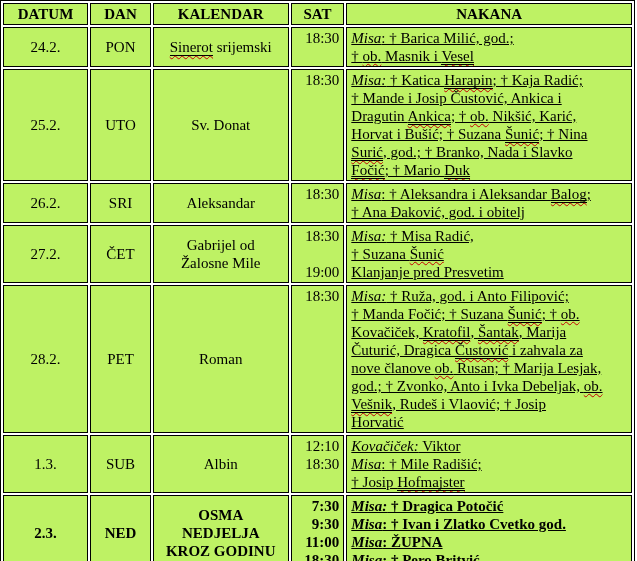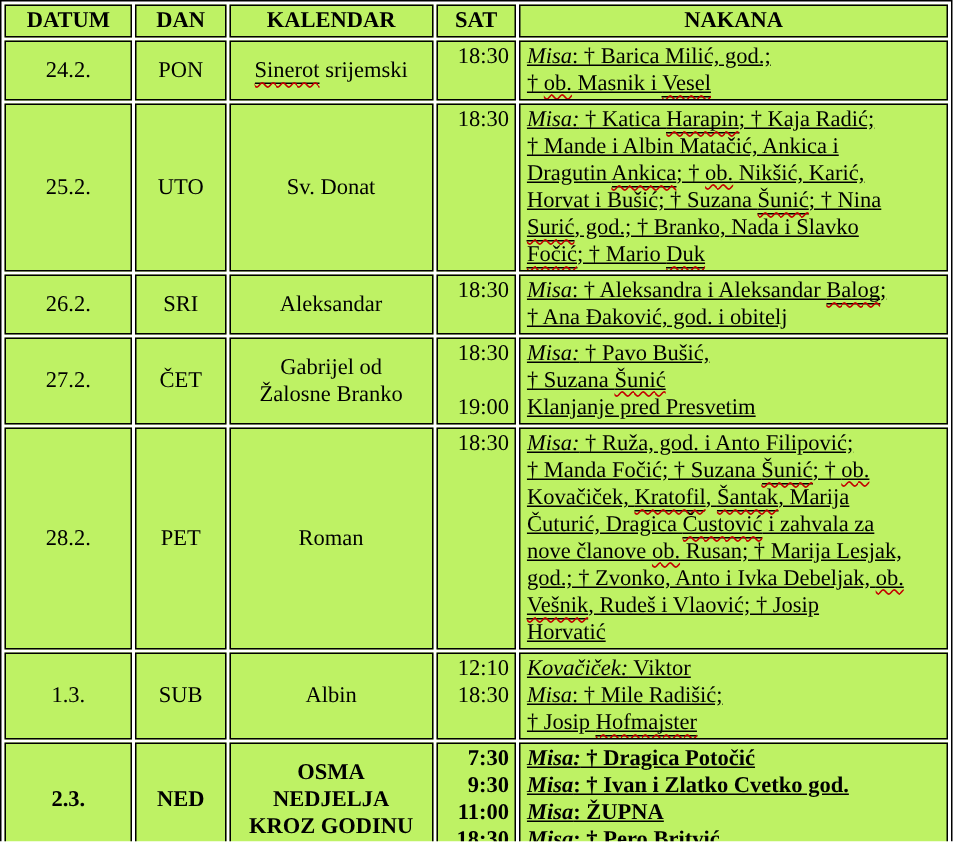--- a/index.html
+++ b/index.html
@@ -123,21 +123,21 @@
           <td class="c-datum">25.2.</td>
           <td class="c-dan">UTO</td>
           <td class="c-kalendar">
             <div class="ln"><span class="">Sv. Donat</span></div>
           </td>
           <td class="c-sat">
             <div class="ln">18:30</div>
           </td>
           <td class="c-nakana">
             <div class="ln"><span class="seg-i">Misa:</span><span class=""> † Katica </span><span class="seg-wu">Harapin</span><span class="">; † Kaja Radić;</span></div>
-            <div class="ln"><span class="">† Mande i Albin Matačić, Ankica i</span></div>
+            <div class="ln"><span class="">† Mande i Josip Čustović, Ankica i</span></div>
             <div class="ln"><span class="">Dragutin </span><span class="seg-wu">Ankica</span><span class="">; † </span><span class="seg-w">ob.</span><span class=""> Nikšić, Karić,</span></div>
             <div class="ln"><span class="">Horvat i Bušić; † Suzana </span><span class="seg-wu">Šunić</span><span class="">; † Nina</span></div>
             <div class="ln"><span class="seg-wu">Surić</span><span class="">, god.; † Branko, Nada i Slavko</span></div>
             <div class="ln"><span class="seg-wu">Fočić</span><span class="">; † Mario </span><span class="seg-wu">Duk</span></div>
           </td>
         </tr>
         <tr>
           <td class="c-datum">26.2.</td>
           <td class="c-dan">SRI</td>
           <td class="c-kalendar">
@@ -149,29 +149,29 @@
           <td class="c-nakana">
             <div class="ln"><span class="seg-i">Misa</span><span class="">: † Aleksandra i Aleksandar </span><span class="seg-wu">Balog</span><span class="">;</span></div>
             <div class="ln"><span class="">† Ana Đaković, god. i obitelj</span></div>
           </td>
         </tr>
         <tr>
           <td class="c-datum">27.2.</td>
           <td class="c-dan">ČET</td>
           <td class="c-kalendar">
             <div class="ln"><span class="">Gabrijel od</span></div>
-            <div class="ln"><span class="">Žalosne Branko</span></div>
+            <div class="ln"><span class="">Žalosne Mile</span></div>
           </td>
           <td class="c-sat">
             <div class="ln">18:30</div>
             <div class="ln">&nbsp;</div>
             <div class="ln">19:00</div>
           </td>
           <td class="c-nakana">
-            <div class="ln"><span class="seg-i">Misa:</span><span class=""> † Pavo Bušić,</span></div>
+            <div class="ln"><span class="seg-i">Misa:</span><span class=""> † Misa Radić,</span></div>
             <div class="ln"><span class="">† Suzana </span><span class="seg-w">Šunić</span></div>
             <div class="ln"><span class="">Klanjanje pred Presvetim</span></div>
           </td>
         </tr>
         <tr>
           <td class="c-datum">28.2.</td>
           <td class="c-dan">PET</td>
           <td class="c-kalendar">
             <div class="ln"><span class="">Roman</span></div>
           </td>

